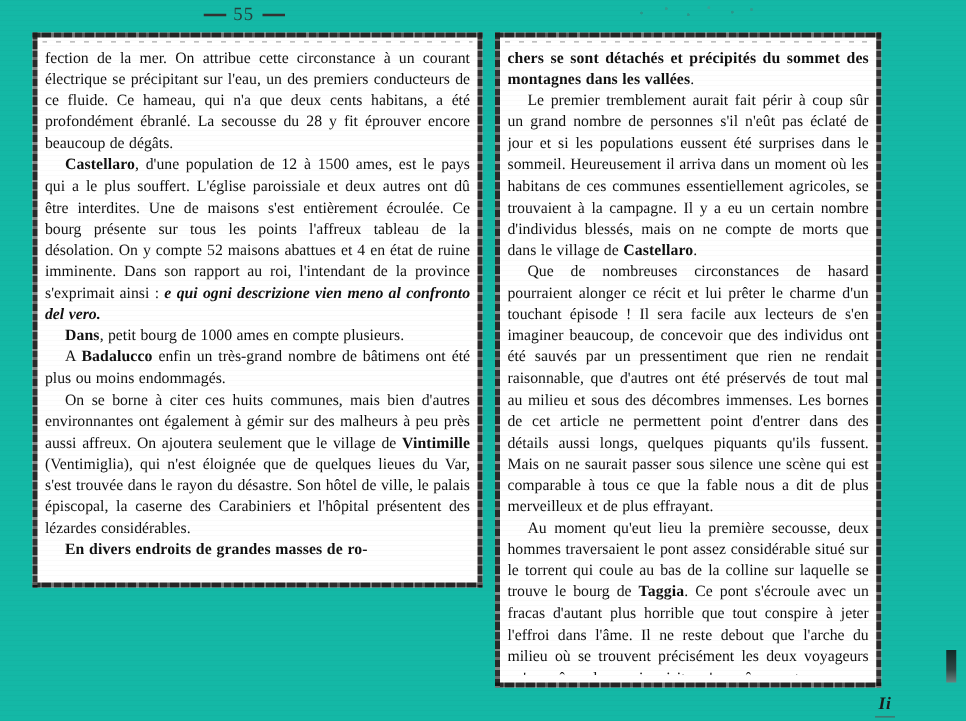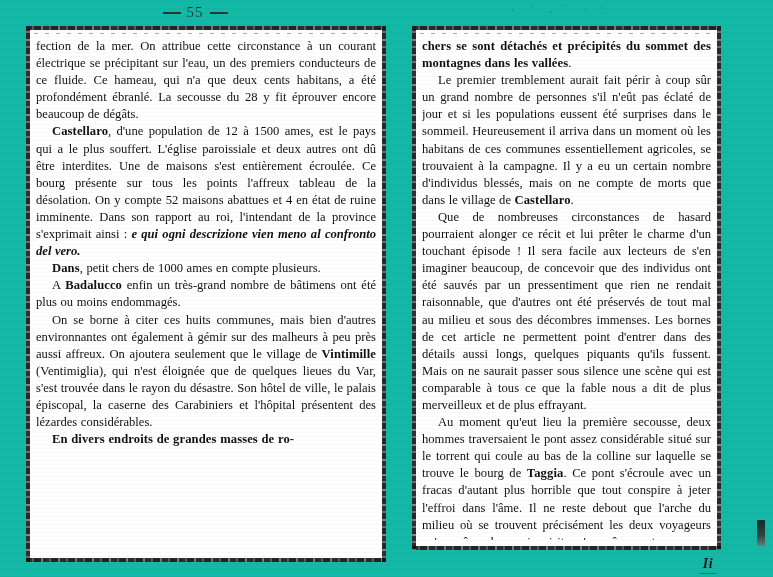--- a/index.html
+++ b/index.html
@@ -68,22 +68,22 @@
       radial-gradient(circle at 78% 55%, #555 0 1px, transparent 1.4px),
       radial-gradient(circle at 92% 40%, #666 0 1px, transparent 1.4px);
   }
 
   
   .column {
     position: absolute;
     box-sizing: border-box;
     background: #fff;
   }
-  #column-left  { left: 26px;  top: 26px; width: 360px; height: 536px; }
-  #column-right { left: 412px; top: 26px; width: 309px; height: 524px; text-decoration: underline; }
+  #column-left  { left: 26px;  top: 26px; width: 360px; height: 444px; }
+  #column-right { left: 396px; top: 26px; width: 309px; height: 524px; text-decoration: underline; }
 
   
   .col-frame {
     position: absolute;
     inset: 0;
     pointer-events: none;
   }
   .col-frame .edge-top,
   .col-frame .edge-bottom {
     position: absolute;
@@ -224,21 +224,21 @@
     <div class="col-frame">
       <div class="edge-top"></div>
       <div class="edge-top-inner"></div>
       <div class="edge-bottom"></div>
       <div class="edge-left"></div>
       <div class="edge-right"></div>
     </div>
     <div class="col-body" id="left-body">
         <p class="para cont"><span>fection de la mer. On attribue cette circonstance à un courant électrique se précipitant sur l'eau, un des premiers conducteurs de ce fluide. Ce hameau, qui n'a que deux cents habitans, a été profondément ébranlé. La secousse du 28 y fit éprouver encore beaucoup de dégâts.</span></p>
         <p class="para indent"><span class="run-name">Castellaro</span><span>, d'une population de 12 à 1500 ames, est le pays qui a le plus souffert. L'église paroissiale et deux autres ont dû être interdites. Une de maisons s'est entièrement écroulée. Ce bourg présente sur tous les points l'affreux tableau de la désolation. On y compte 52 maisons abattues et 4 en état de ruine imminente. Dans son rapport au roi, l'intendant de la province s'exprimait ainsi : </span><span class="run-italic">e qui ogni descrizione vien meno al confronto del vero.</span></p>
-        <p class="para indent"><span class="run-name">Dans</span><span>, petit chers de 1000 ames en compte plusieurs.</span></p>
+        <p class="para indent"><span class="run-name">Dans</span><span>, petit bourg de 1000 ames en compte plusieurs.</span></p>
         <p class="para indent"><span>A </span><span class="run-name">Badalucco</span><span> enfin un très-grand nombre de bâtimens ont été plus ou moins endommagés.</span></p>
         <p class="para indent"><span>On se borne à citer ces huits communes, mais bien d'autres environnantes ont également à gémir sur des malheurs à peu près aussi affreux. On ajoutera seulement que le village de </span><span class="run-name">Vintimille</span><span> (Ventimiglia), qui n'est éloignée que de quelques lieues du Var, s'est trouvée dans le rayon du désastre. Son hôtel de ville, le palais épiscopal, la caserne des Carabiniers et l'hôpital présentent des lézardes considérables.</span></p>
         <p class="para indent"><span class="run-name">En divers endroits de grandes masses de ro-</span></p>
       </div>
   </div>
 
   <div class="column" id="column-right">
     <div class="col-frame">
       <div class="edge-top"></div>
       <div class="edge-top-inner"></div>

